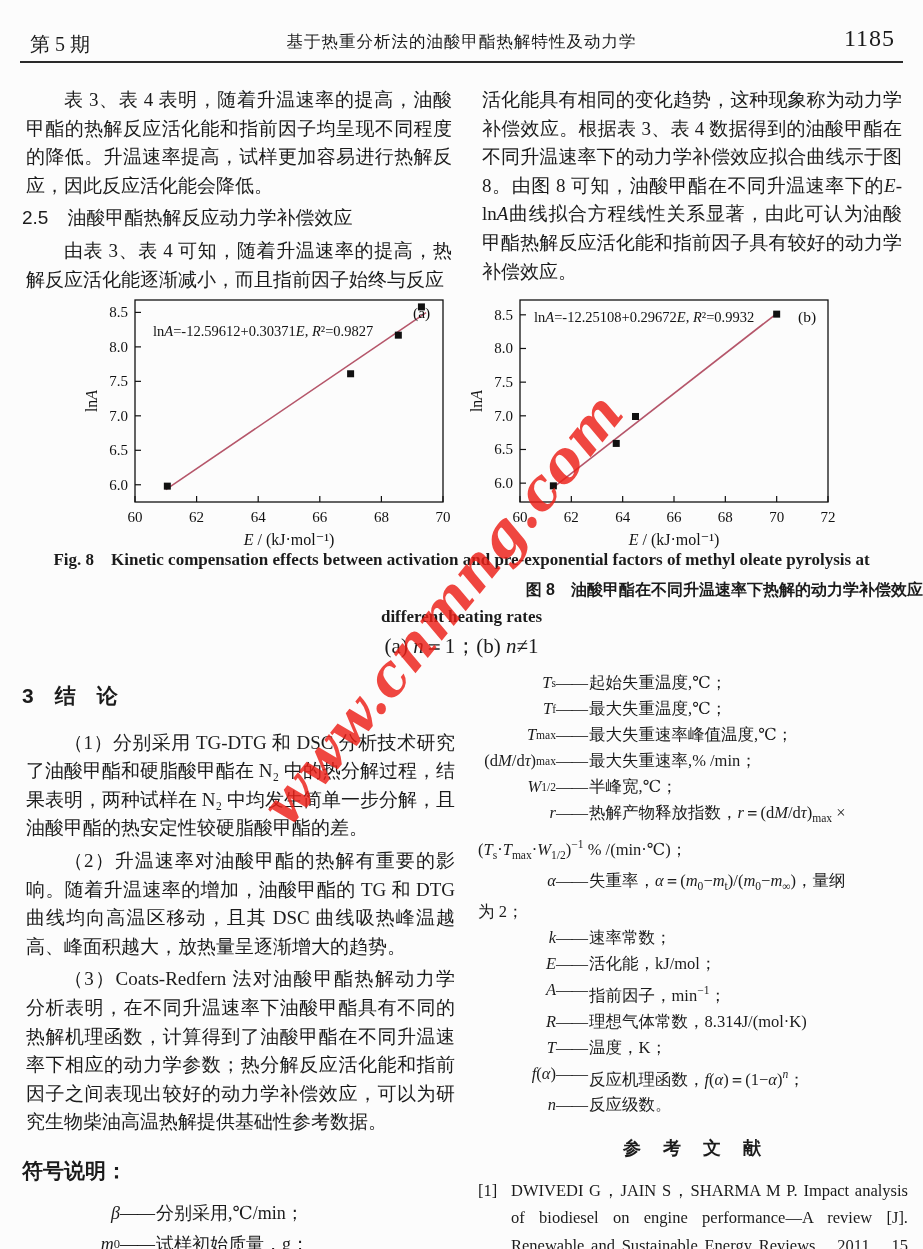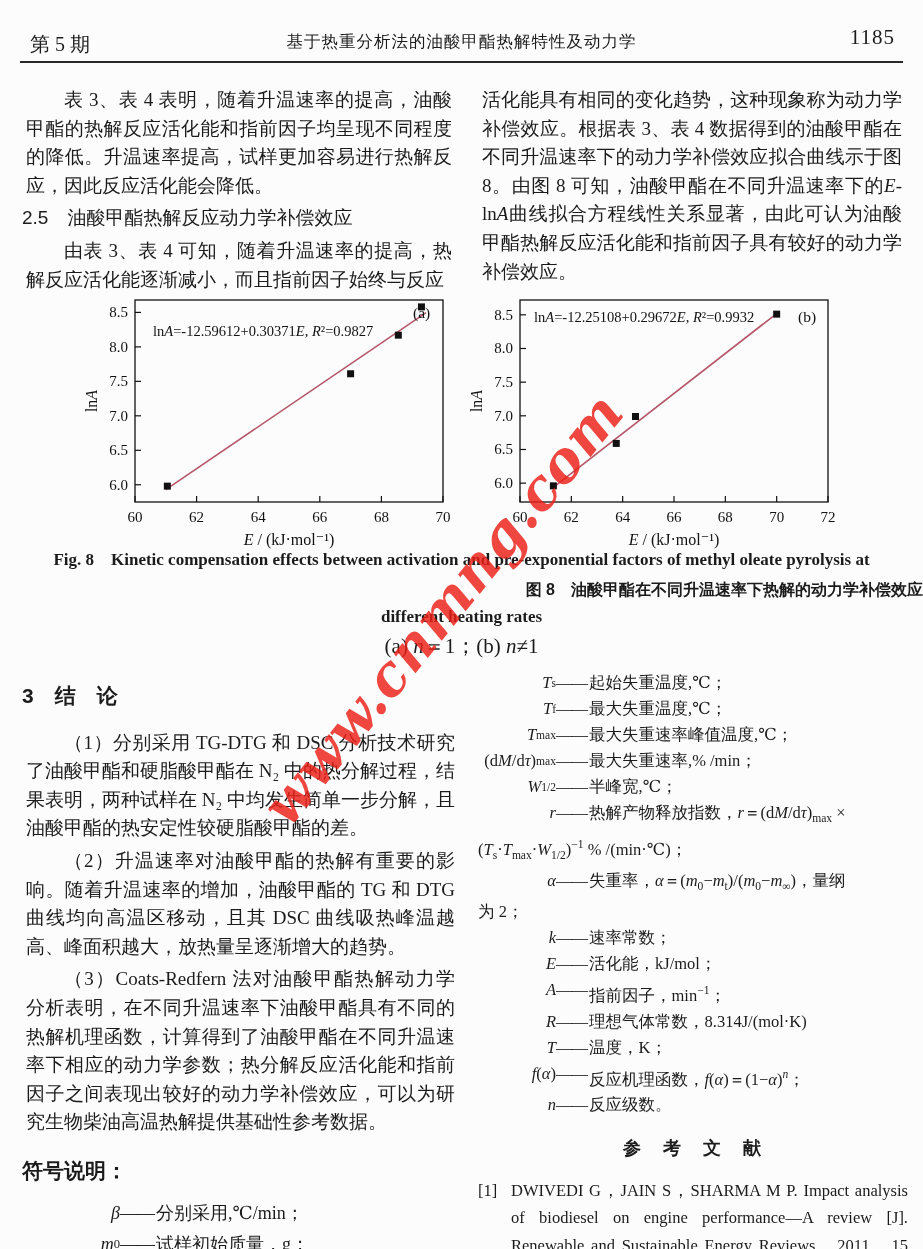--- a/index.html
+++ b/index.html
@@ -4,21 +4,21 @@
 <style>
   html,body{margin:0;padding:0;background:#e8e8e8;}
   .page{
     position:relative;width:923px;height:1249px;margin:0 auto;
     background:#fcfcfc;overflow:hidden;color:#1b1b1b;
     font-family:"Liberation Serif","DejaVu Serif",serif;
   }
   
   .hdr-issue{position:absolute;left:30px;top:31px;font-size:20px;}
   .hdr-title{position:absolute;left:0;top:31px;width:100%;text-align:center;font-size:16.5px;letter-spacing:1px;}
-  .hdr-page{position:absolute;right:28px;top:25px;font-size:21px;letter-spacing:1px;text-align:right;}
+  .hdr-page{position:absolute;right:28px;top:25px;font-size:24px;letter-spacing:1px;text-align:right;}
   .hdr-rule{position:absolute;left:20px;top:61px;width:883px;height:2px;background:#2a2a2a;}
   
   .coltext{font-size:19px;line-height:28.6px;text-align:justify;}
   .col-left-top{position:absolute;left:22px;top:82px;width:434px;}
   .col-right-top{position:absolute;left:478px;top:82px;width:428px;}
   .para{margin:4px;text-indent:2em;}
   .para.noindent{text-indent:0;}
   .subsection-heading{margin:0;font-family:"Liberation Sans","DejaVu Sans",sans-serif;font-weight:normal;font-size:19px;text-indent:0;}
   
   .chart{position:absolute;}

